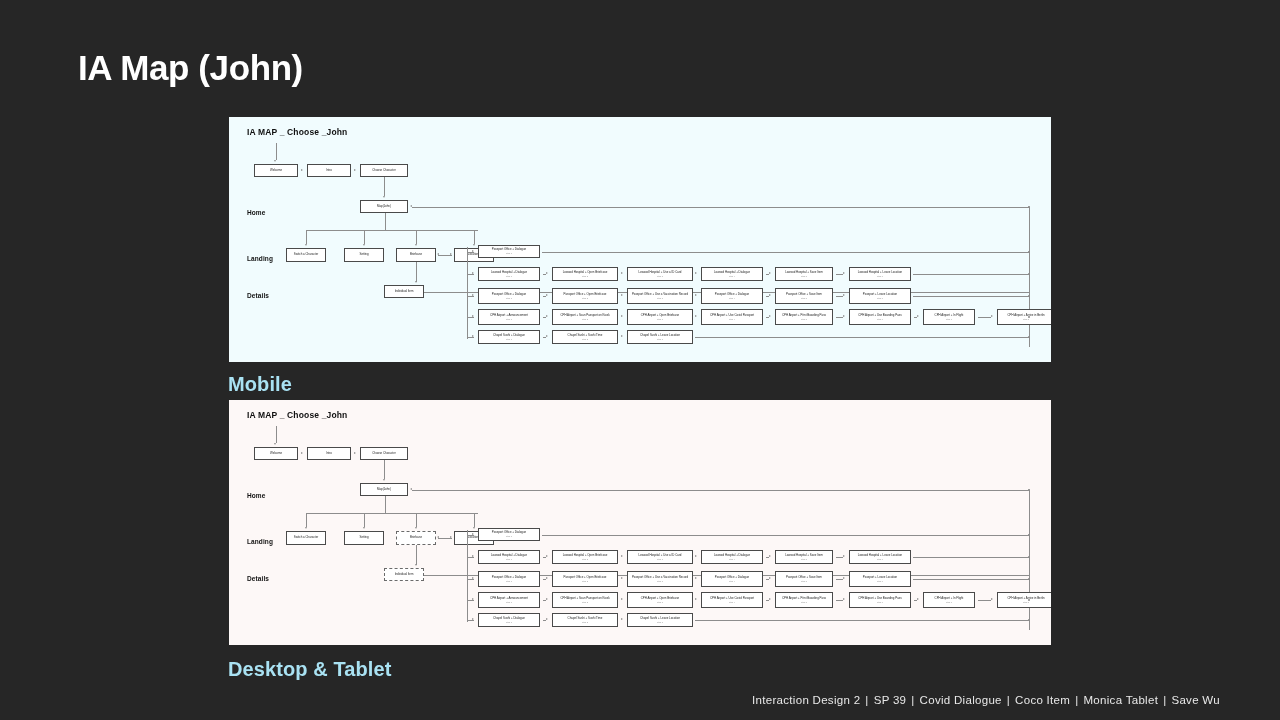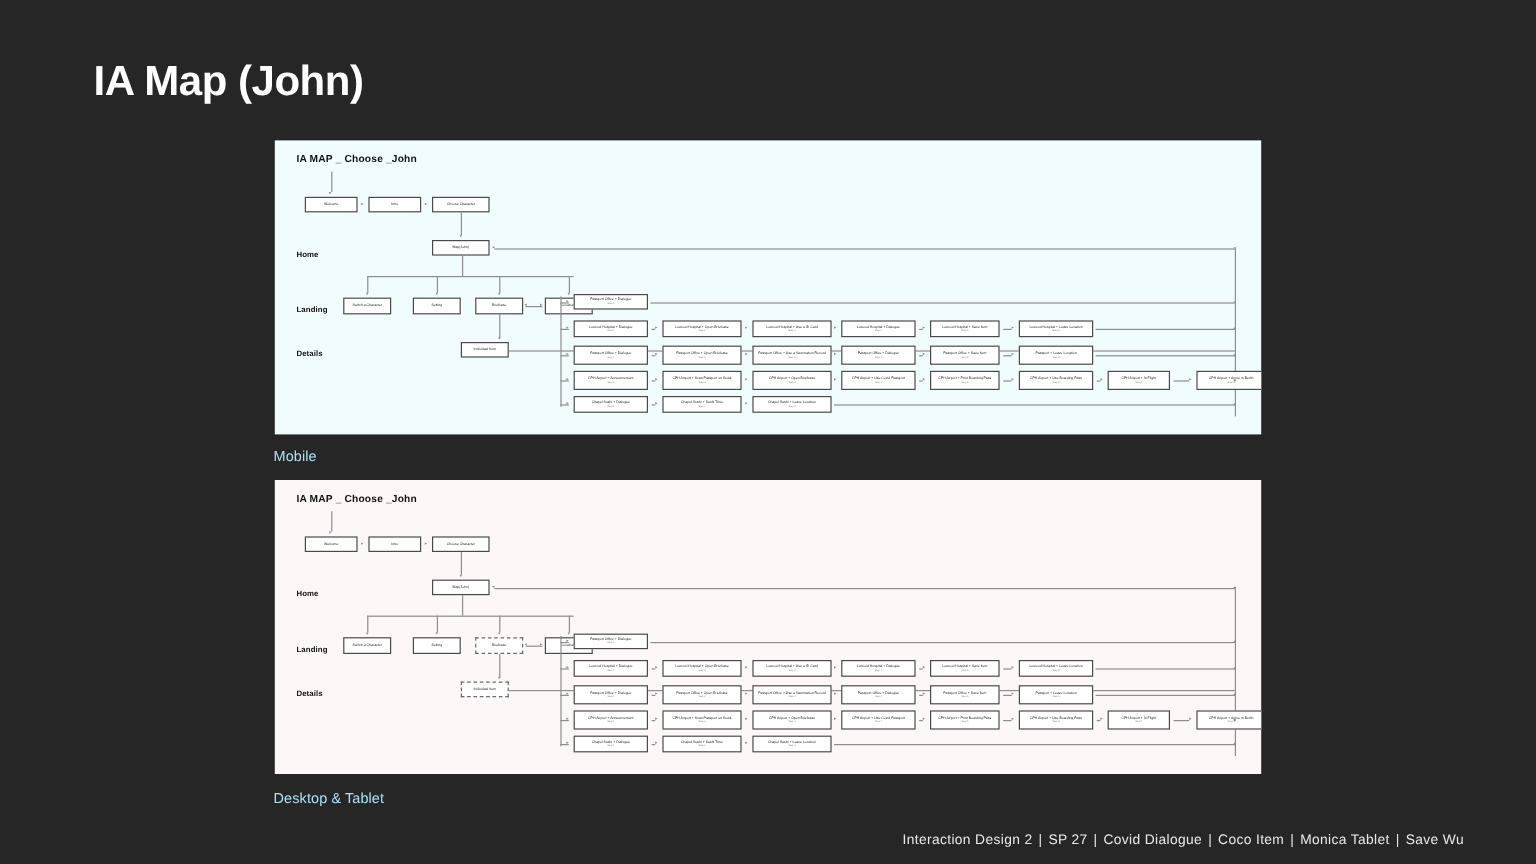--- a/index.html
+++ b/index.html
@@ -43,23 +43,24 @@
     left: 18px; top: 10px;
     font-size: 8.5px;
     font-weight: bold;
     color: #111111;
     letter-spacing: 0.15px;
   }
 
   .caption {
     position: absolute;
     left: 228px;
-    font-size: 12px;
+    font-size: 20px;
     color: #a9e2f3;
     letter-spacing: 0.1px;
+    font-weight: bold;
   }
   .caption-mobile  { top: 373px; }
   .caption-desktop { top: 658px; }
 
   
   #footer {
     position: absolute;
     right: 60px; bottom: 14px;
     font-size: 11.5px;
     color: #e8e8e8;
@@ -580,15 +581,15 @@
         <div class="node" style="left: 398px; top: 213px; width: 66px; height: 14px;">
           <div class="lbl">Chapel Sushi + Leave Location</div>
           <div class="sub">Step 3</div>
         </div>
         <div class="hline" style="left: 466px; top: 220px; width: 334px;"></div>
         <div class="dot" style="left: 799.1px; top: 219.1px;"></div>
       </div>
   </div>
   <div class="caption caption-desktop">Desktop &amp; Tablet</div>
 
-  <div id="footer"><span>Interaction Design 2</span><span class="sep">|</span><span>SP 27</span><span class="sep">|</span><span>Covid Dialogue</span><span class="sep">|</span><span>Coco Item</span><span class="sep">|</span><span>Monica Tablet</span><span class="sep">|</span><span>Save Wu</span></div>
+  <div id="footer"><span>Interaction Design 2</span><span class="sep">|</span><span>SP 39</span><span class="sep">|</span><span>Covid Dialogue</span><span class="sep">|</span><span>Coco Item</span><span class="sep">|</span><span>Monica Tablet</span><span class="sep">|</span><span>Save Wu</span></div>
 
 </div>
 
 </body></html>

